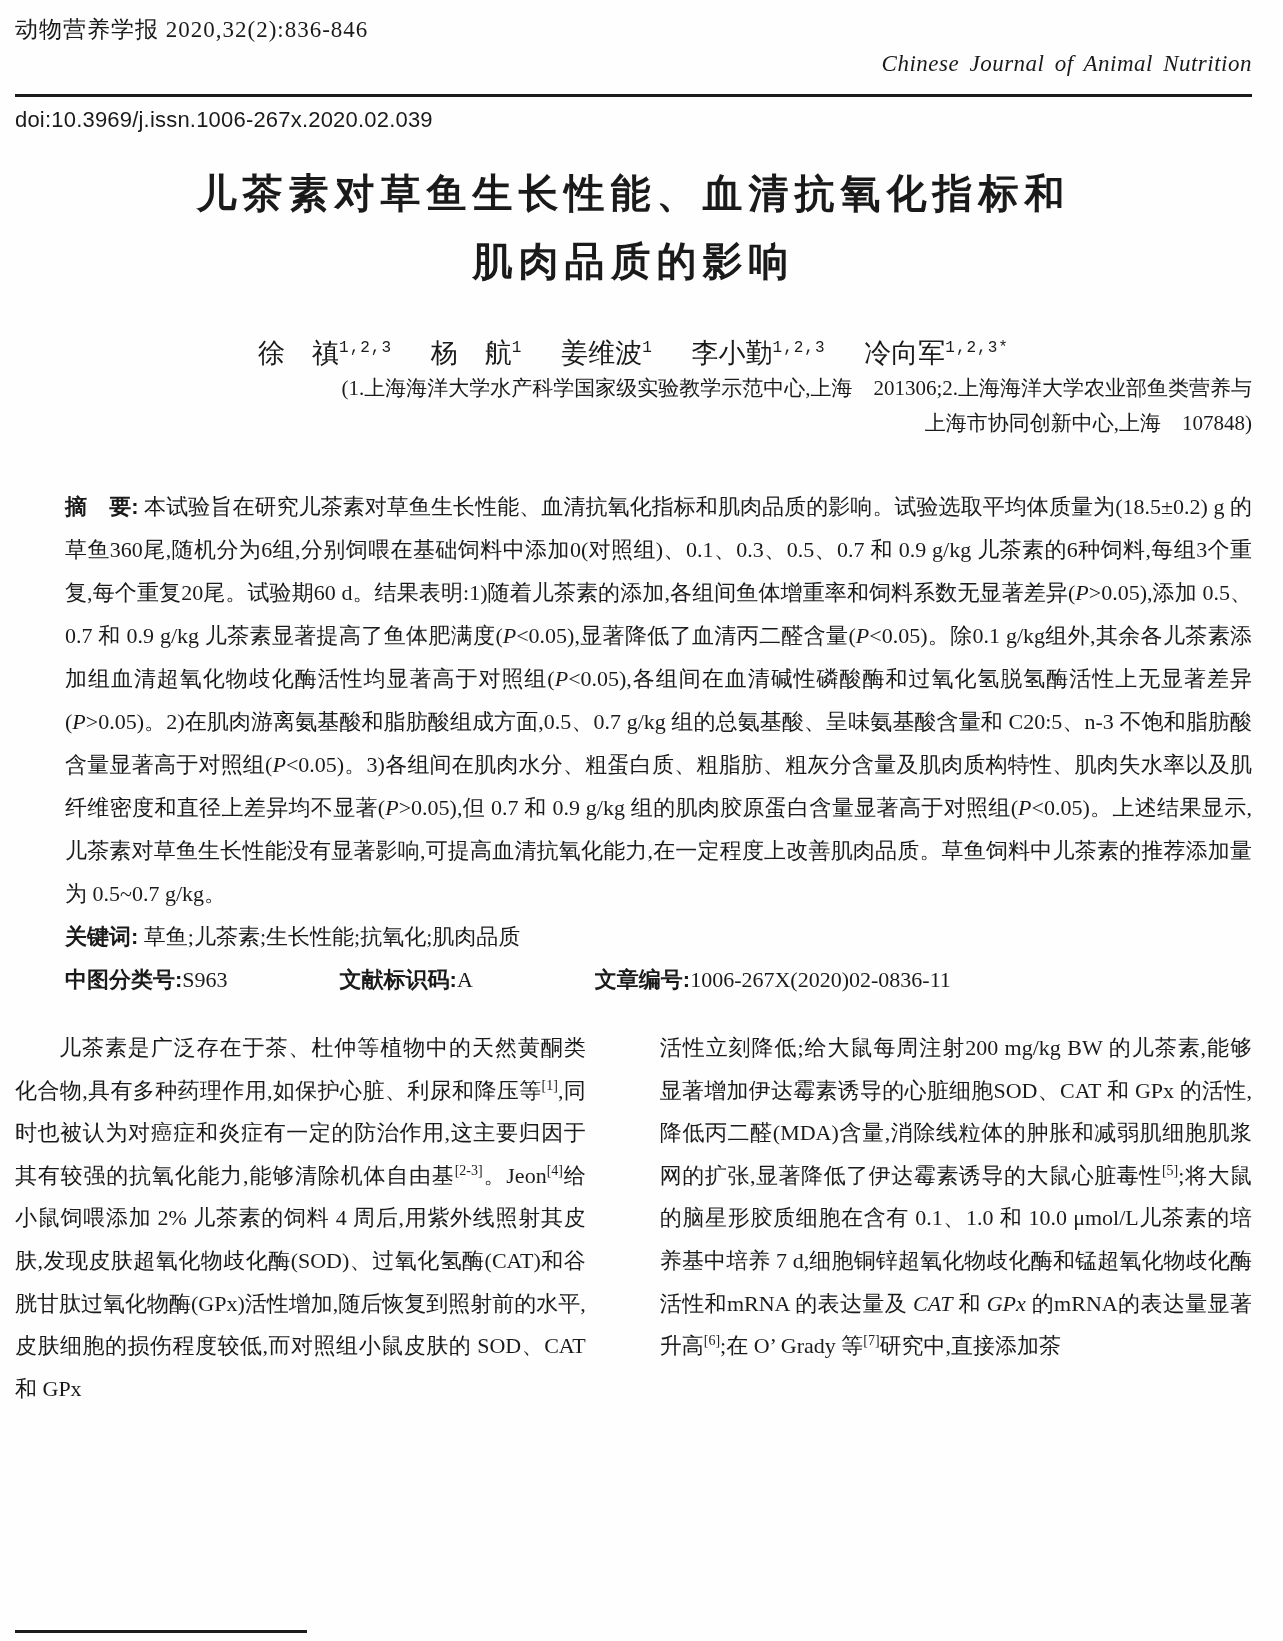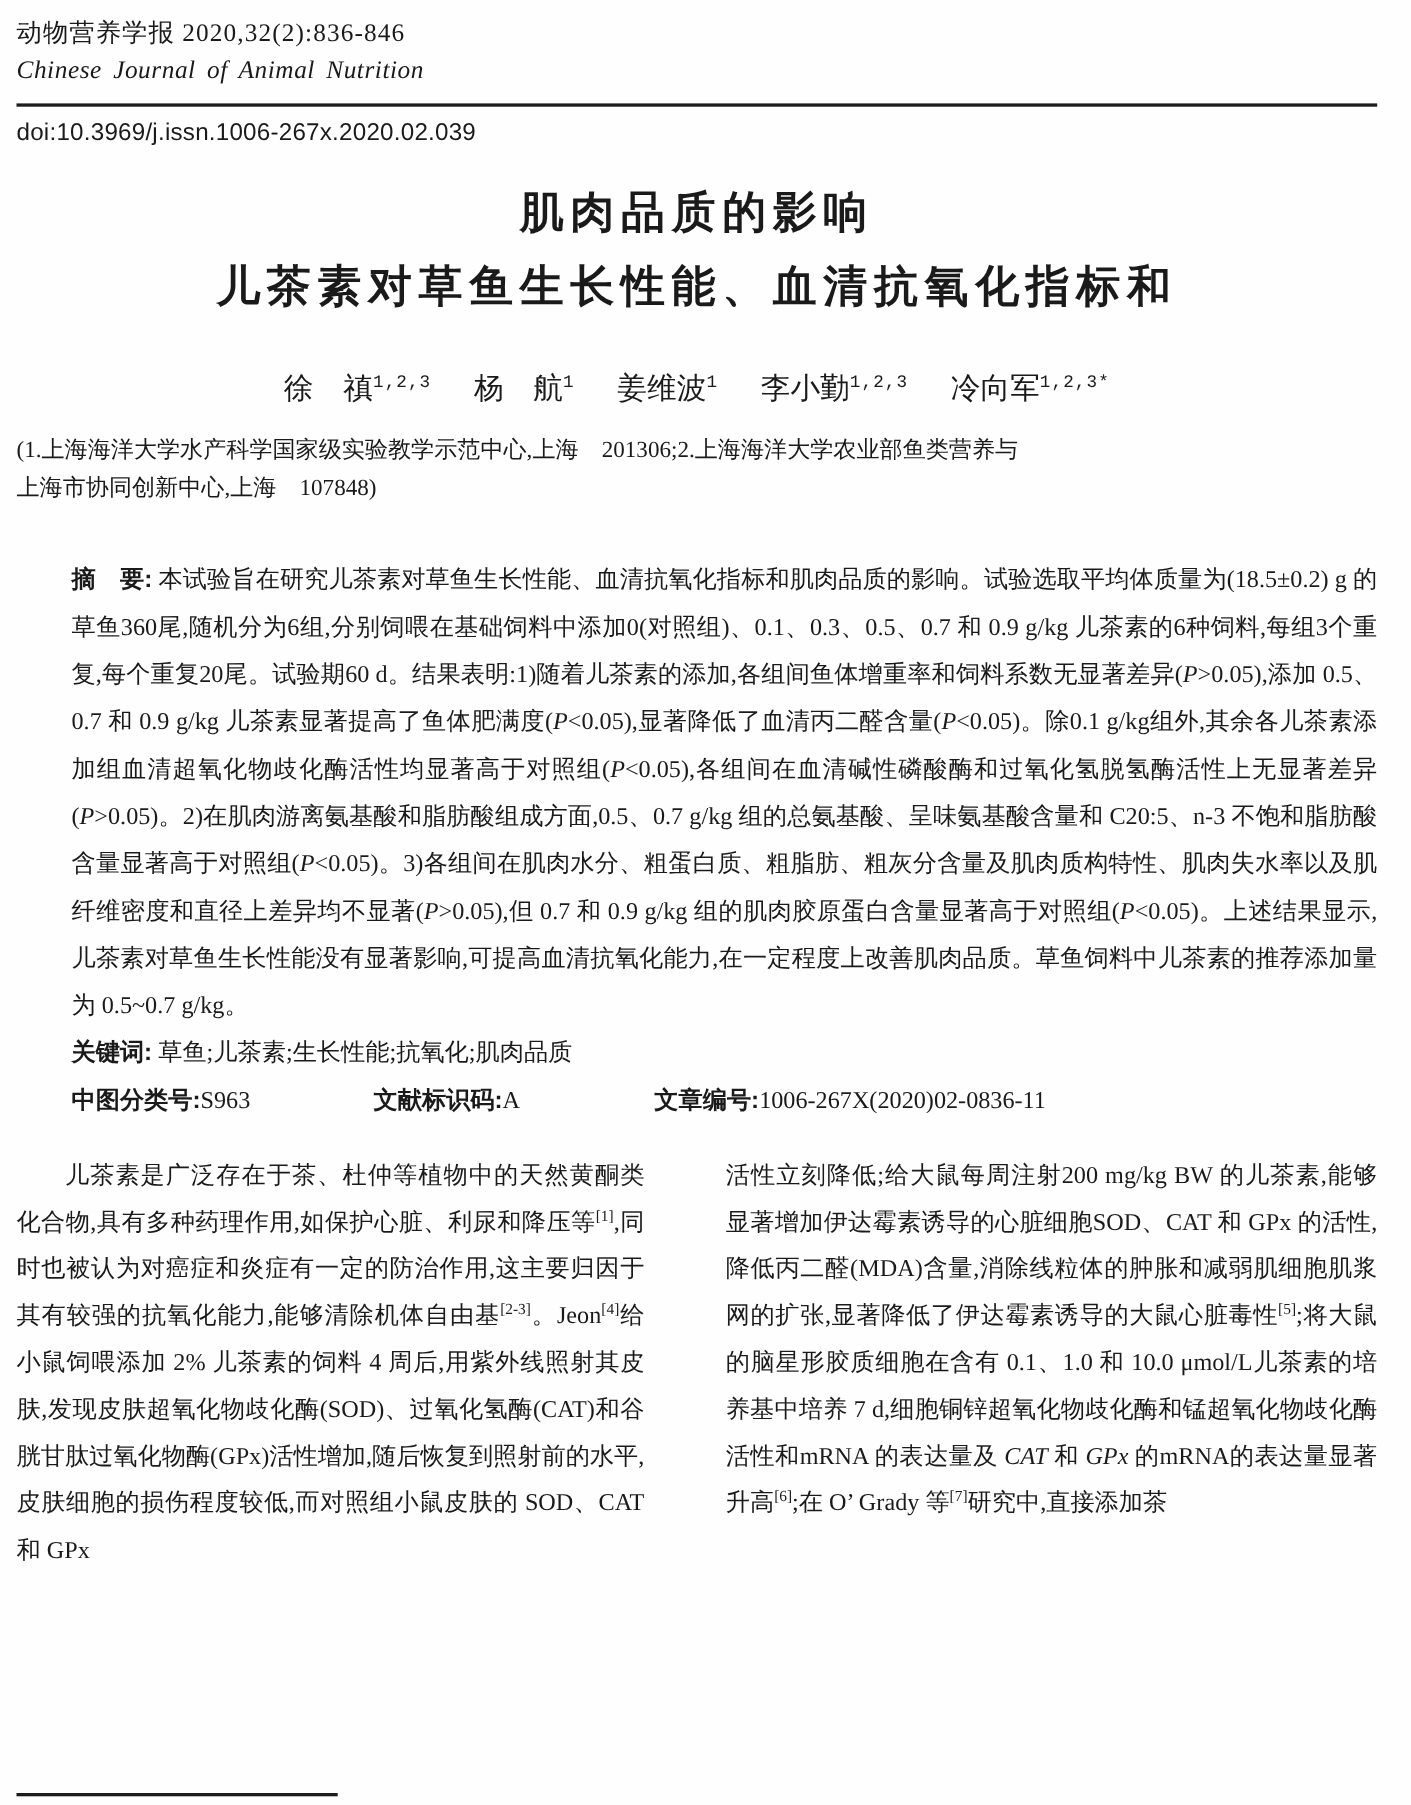--- a/index.html
+++ b/index.html
@@ -10,36 +10,36 @@
     color: #1a1a1a;
     font-family: "Liberation Serif", "DejaVu Serif", serif;
   }
   .page {
     position: relative;
     box-sizing: border-box;
     width: 1267px; height: 1641px;
     padding: 14px 15px 12px 15px;
   }
   .jname-cn { font-size: 23px; letter-spacing: 1px; }
-  .jname-en { font-size: 23px; font-style: italic; margin-top: 6px; letter-spacing: 0.5px; word-spacing: 4px; }
+  .jname-en { font-size: 23px; font-style: italic; margin-top: 6px; letter-spacing: 0.5px; word-spacing: 4px; text-align: right; }
   .rule { height: 3px; background: #1c1c1c; margin-top: 17px; }
   .doi {
     font-family: "Liberation Sans", "DejaVu Sans", sans-serif;
     font-size: 22px; margin-top: 10px; letter-spacing: 0.2px;
   }
   .title {
     margin: 26px 0 0 0; text-align: center;
     font-family: "Liberation Sans", "DejaVu Sans", sans-serif;
     font-weight: 700; font-size: 40px; line-height: 68px; letter-spacing: 6px;
   }
   .tline { display: block; }
   .authors { margin-top: 40px; text-align: center; font-size: 27px; }
   .author { margin: 0 16px; white-space: nowrap; font-family: Liberation Mono, monospace; }
   .author sup { font-size: 16px; letter-spacing: 1px; }
-  .affil { margin-top: 20px; text-align: left; font-size: 21px; line-height: 35px; }
+  .affil { text-align: right; font-size: 21px; line-height: 35px; }
   .abstract {
     margin: 44px 0 0 50px;
     font-size: 22px; line-height: 43px;
     text-align: justify;
   }
   .hei { font-family: "Liberation Sans", "DejaVu Sans", sans-serif; font-weight: 700; font-style: normal; }
   .abstract sup, .para sup { font-size: 14px; line-height: 0; }
   .kw { margin-left: 50px; font-size: 22px; line-height: 43px; }
   .clc { margin-left: 50px; font-size: 22px; line-height: 43px; display: flex; }
   .clc-item.gap1 { margin-right: 112px; }
@@ -66,22 +66,22 @@
   <div class="jheader">
     <div class="jname-cn">动物营养学报 2020,32(2):836-846</div>
     <div class="jname-en">Chinese Journal of Animal Nutrition</div>
   </div>
 
   <div class="rule"></div>
 
   <div class="doi">doi:10.3969/j.issn.1006-267x.2020.02.039</div>
 
   <h1 class="title">
+    <span class="tline">儿茶素对草鱼生长性能、血清抗氧化指标和</span>
     <span class="tline">肌肉品质的影响</span>
-    <span class="tline">儿茶素对草鱼生长性能、血清抗氧化指标和</span>
   </h1>
 
   <div class="authors">
     <span class="author"><span>徐　禛</span><sup>1,2,3</sup></span>
     <span class="author"><span>杨　航</span><sup>1</sup></span>
     <span class="author"><span>姜维波</span><sup>1</sup></span>
     <span class="author"><span>李小勤</span><sup>1,2,3</sup></span>
     <span class="author"><span>冷向军</span><sup>1,2,3*</sup></span>
   </div>
 

